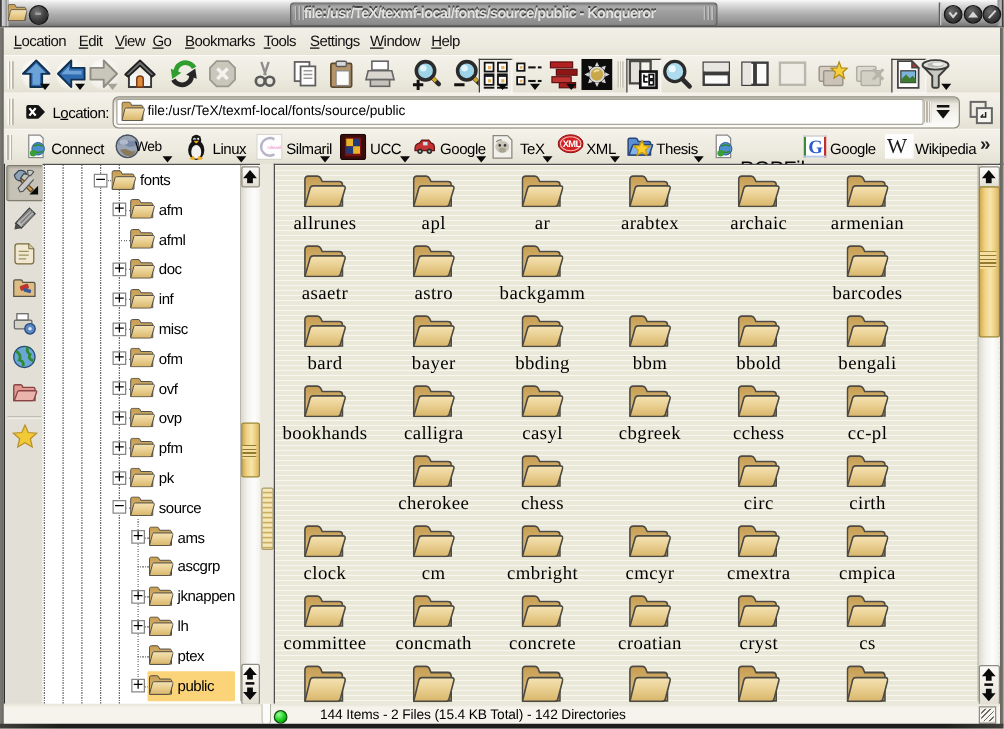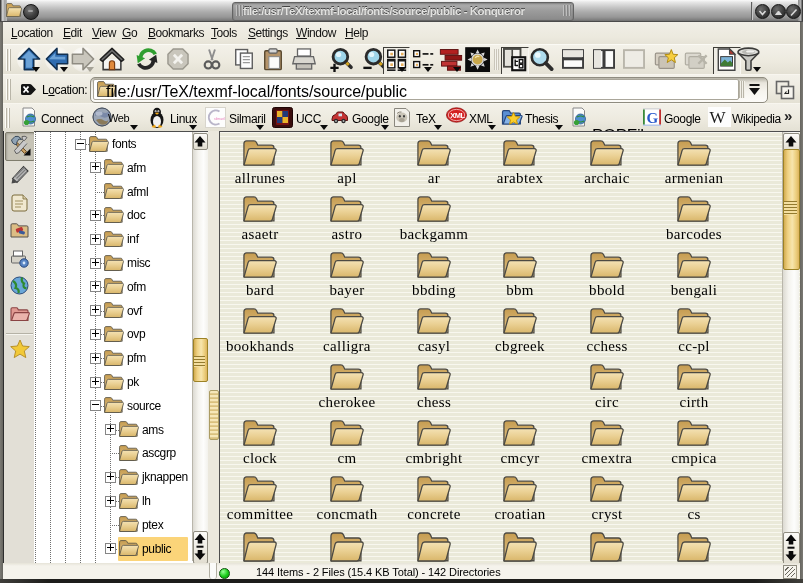--- a/index.html
+++ b/index.html
@@ -310,21 +310,21 @@
       <svg class="tbi" style="left:20px;top:8px" width="17" height="13" viewBox="0 0 17 13">
         <path d="M1 2.5 Q1 1 2.5 1 L9.5 1 Q11 1 11.5 1.8 L16 6.5 L11.5 11.2 Q11 12 9.5 12 L2.5 12 Q1 12 1 10.5 Z" fill="#141414"></path>
         <path d="M3.5 3.5 L8.5 9.5 M8.5 3.5 L3.5 9.5" stroke="#fff" stroke-width="1.8"></path>
       </svg>
       <span style="position:absolute;left:42px;top:8px;font-size:12px;letter-spacing:-0.4px">L<u>o</u>cation:</span>
       <div style="position:absolute;left:90px;top:2px;width:676px;height:24px;border-radius:5px;background:linear-gradient(to bottom,#b5b2a6 0,#e8e5dc 20%,#f6f4ee 55%,#fcfbf8 100%);border:1px solid #8f8c80;"></div>
       <div style="position:absolute;left:93px;top:4px;width:644px;height:19px;border-radius:2px;background:#fff;border:1px solid #aaa69a;"></div>
       <svg style="position:absolute;left:97px;top:6px" width="19" height="16">
         <use href="#folder"></use>
       </svg>
-      <span style="position:absolute;left:106px;top:8px;font-size:16px;letter-spacing:-0.05px">file:/usr/TeX/texmf-local/fonts/source/public</span>
+      <span style="position:absolute;left:118px;top:8px;font-size:11px;letter-spacing:-0.05px">file:/usr/TeX/texmf-local/fonts/source/public</span>
       <div style="position:absolute;left:739px;top:6px;width:6px;height:17px;background:repeating-linear-gradient(to right,#b9b5a8 0,#b9b5a8 1px,#f2f0e8 1px,#f2f0e8 2px)"></div>
       <svg style="position:absolute;left:747px;top:7px" width="15" height="15">
         <path d="M2.5 3 H12.5" stroke="#111" stroke-width="2"></path>
         <path d="M2 6 L7.5 13 L13 6 Z" fill="#111"></path>
       </svg>
       <svg class="tbi" style="left:774px;top:4px" width="22" height="22">
         <rect x="2.5" y="2.5" width="12" height="12" fill="none" stroke="#666" stroke-width="1.6"></rect>
         <rect x="7.5" y="7.5" width="12" height="12" fill="#f6f4ee" stroke="#666" stroke-width="1.6"></rect>
         <path d="M14.5 10.5 V14.5 H11 M12.5 12.5 L10.5 15" stroke="#222" stroke-width="1.2" fill="none"></path>
       </svg>

